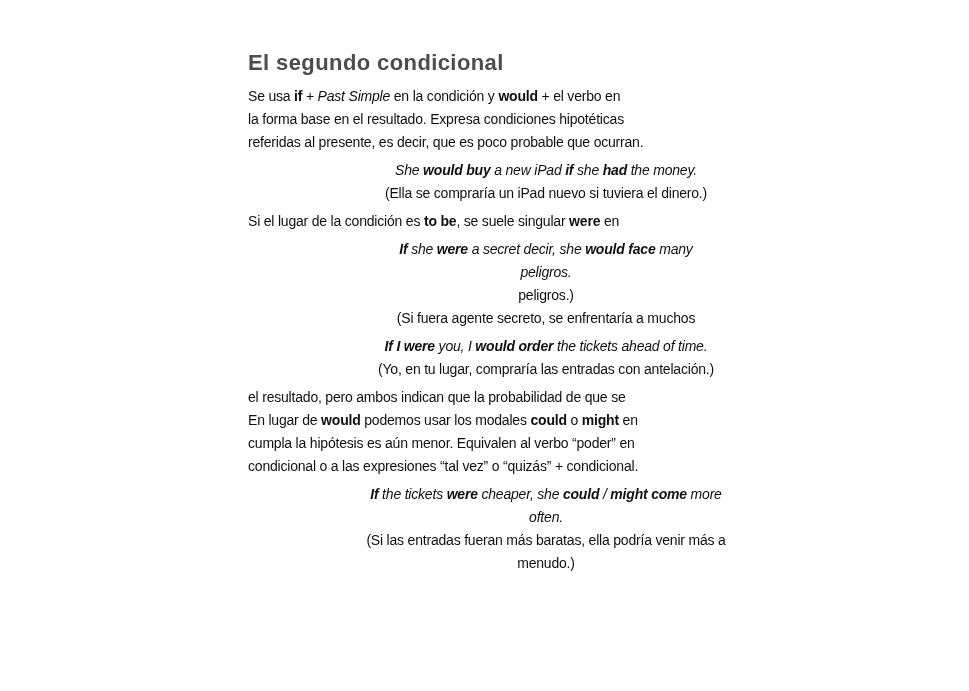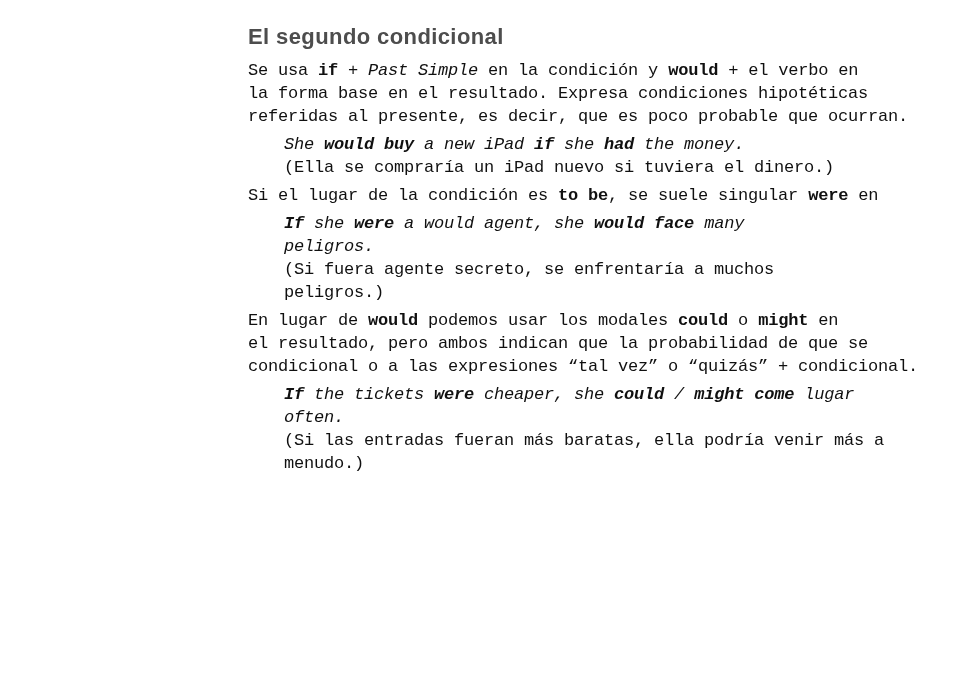--- a/index.html
+++ b/index.html
@@ -9,42 +9,42 @@
   body {
     width: 969px;
     height: 691px;
     background: #ffffff;
     font-family: "Liberation Sans", "DejaVu Sans", sans-serif;
     overflow: hidden;
   }
   .doc {
     position: absolute;
     left: 248px;
-    top: 24px;
+    top: 50px;
     width: 560px;
   }
   .title {
     font-size: 22px;
     font-weight: bold;
     letter-spacing: 0.4px;
     margin: 0 0 9px 0;
     line-height: 26px;
   }
   .block {
     margin-bottom: 5px;
   }
   .example {
     padding-left: 36px;
+    text-align: center;
   }
   .line {
-    font-size: 17px;
+    font-size: 14px;
     line-height: 23px;
     letter-spacing: -0.2px;
     white-space: pre;
-    font-family: Liberation Mono, monospace;
   }
   .b { font-weight: bold; }
   .i { font-style: italic; }
 </style>
 </head>
 <body style="background: rgb(255, 255, 255);">
 
 <div class="page">
   <main class="doc" style="color: rgb(16, 16, 16);">
     <h1 class="title" style="color: rgb(77, 77, 77);">El segundo condicional</h1>
@@ -55,31 +55,36 @@
           <div class="line"><span>referidas al presente, es decir, que es poco probable que ocurran.</span></div>
         </div>
         <div class="block example">
           <div class="line"><span class="i">She </span><span class="b i">would buy</span><span class="i"> a new iPad </span><span class="b i">if</span><span class="i"> she </span><span class="b i">had</span><span class="i"> the money.</span></div>
           <div class="line"><span>(Ella se compraría un iPad nuevo si tuviera el dinero.)</span></div>
         </div>
         <div class="block paragraph">
           <div class="line"><span>Si el lugar de la condición es </span><span class="b">to be</span><span>, se suele singular </span><span class="b">were</span><span> en</span></div>
         </div>
         <div class="block example">
-          <div class="line"><span class="b i">If</span><span class="i"> she </span><span class="b i">were</span><span class="i"> a would agent, she </span><span class="b i">would face</span><span class="i"> many</span></div>
+          <div class="line"><span class="b i">If</span><span class="i"> she </span><span class="b i">were</span><span class="i"> a secret decir, she </span><span class="b i">would face</span><span class="i"> many</span></div>
           <div class="line"><span class="i">peligros.</span></div>
+          <div class="line"><span>peligros.)</span></div>
           <div class="line"><span>(Si fuera agente secreto, se enfrentaría a muchos</span></div>
-          <div class="line"><span>peligros.)</span></div>
+        </div>
+        <div class="block example">
+          <div class="line"><span class="b i">If I were</span><span class="i"> you, I </span><span class="b i">would order</span><span class="i"> the tickets ahead of time.</span></div>
+          <div class="line"><span>(Yo, en tu lugar, compraría las entradas con antelación.)</span></div>
         </div>
         <div class="block paragraph">
+          <div class="line"><span>el resultado, pero ambos indican que la probabilidad de que se</span></div>
           <div class="line"><span>En lugar de </span><span class="b">would</span><span> podemos usar los modales </span><span class="b">could</span><span> o </span><span class="b">might</span><span> en</span></div>
-          <div class="line"><span>el resultado, pero ambos indican que la probabilidad de que se</span></div>
+          <div class="line"><span>cumpla la hipótesis es aún menor. Equivalen al verbo “poder” en</span></div>
           <div class="line"><span>condicional o a las expresiones “tal vez” o “quizás” + condicional.</span></div>
         </div>
         <div class="block example">
-          <div class="line"><span class="b i">If</span><span class="i"> the tickets </span><span class="b i">were</span><span class="i"> cheaper, she </span><span class="b i">could</span><span class="i"> / </span><span class="b i">might come</span><span class="i"> lugar</span></div>
+          <div class="line"><span class="b i">If</span><span class="i"> the tickets </span><span class="b i">were</span><span class="i"> cheaper, she </span><span class="b i">could</span><span class="i"> / </span><span class="b i">might come</span><span class="i"> more</span></div>
           <div class="line"><span class="i">often.</span></div>
           <div class="line"><span>(Si las entradas fueran más baratas, ella podría venir más a</span></div>
           <div class="line"><span>menudo.)</span></div>
         </div>
       </div>
   </main>
 </div>
 
 </body></html>

